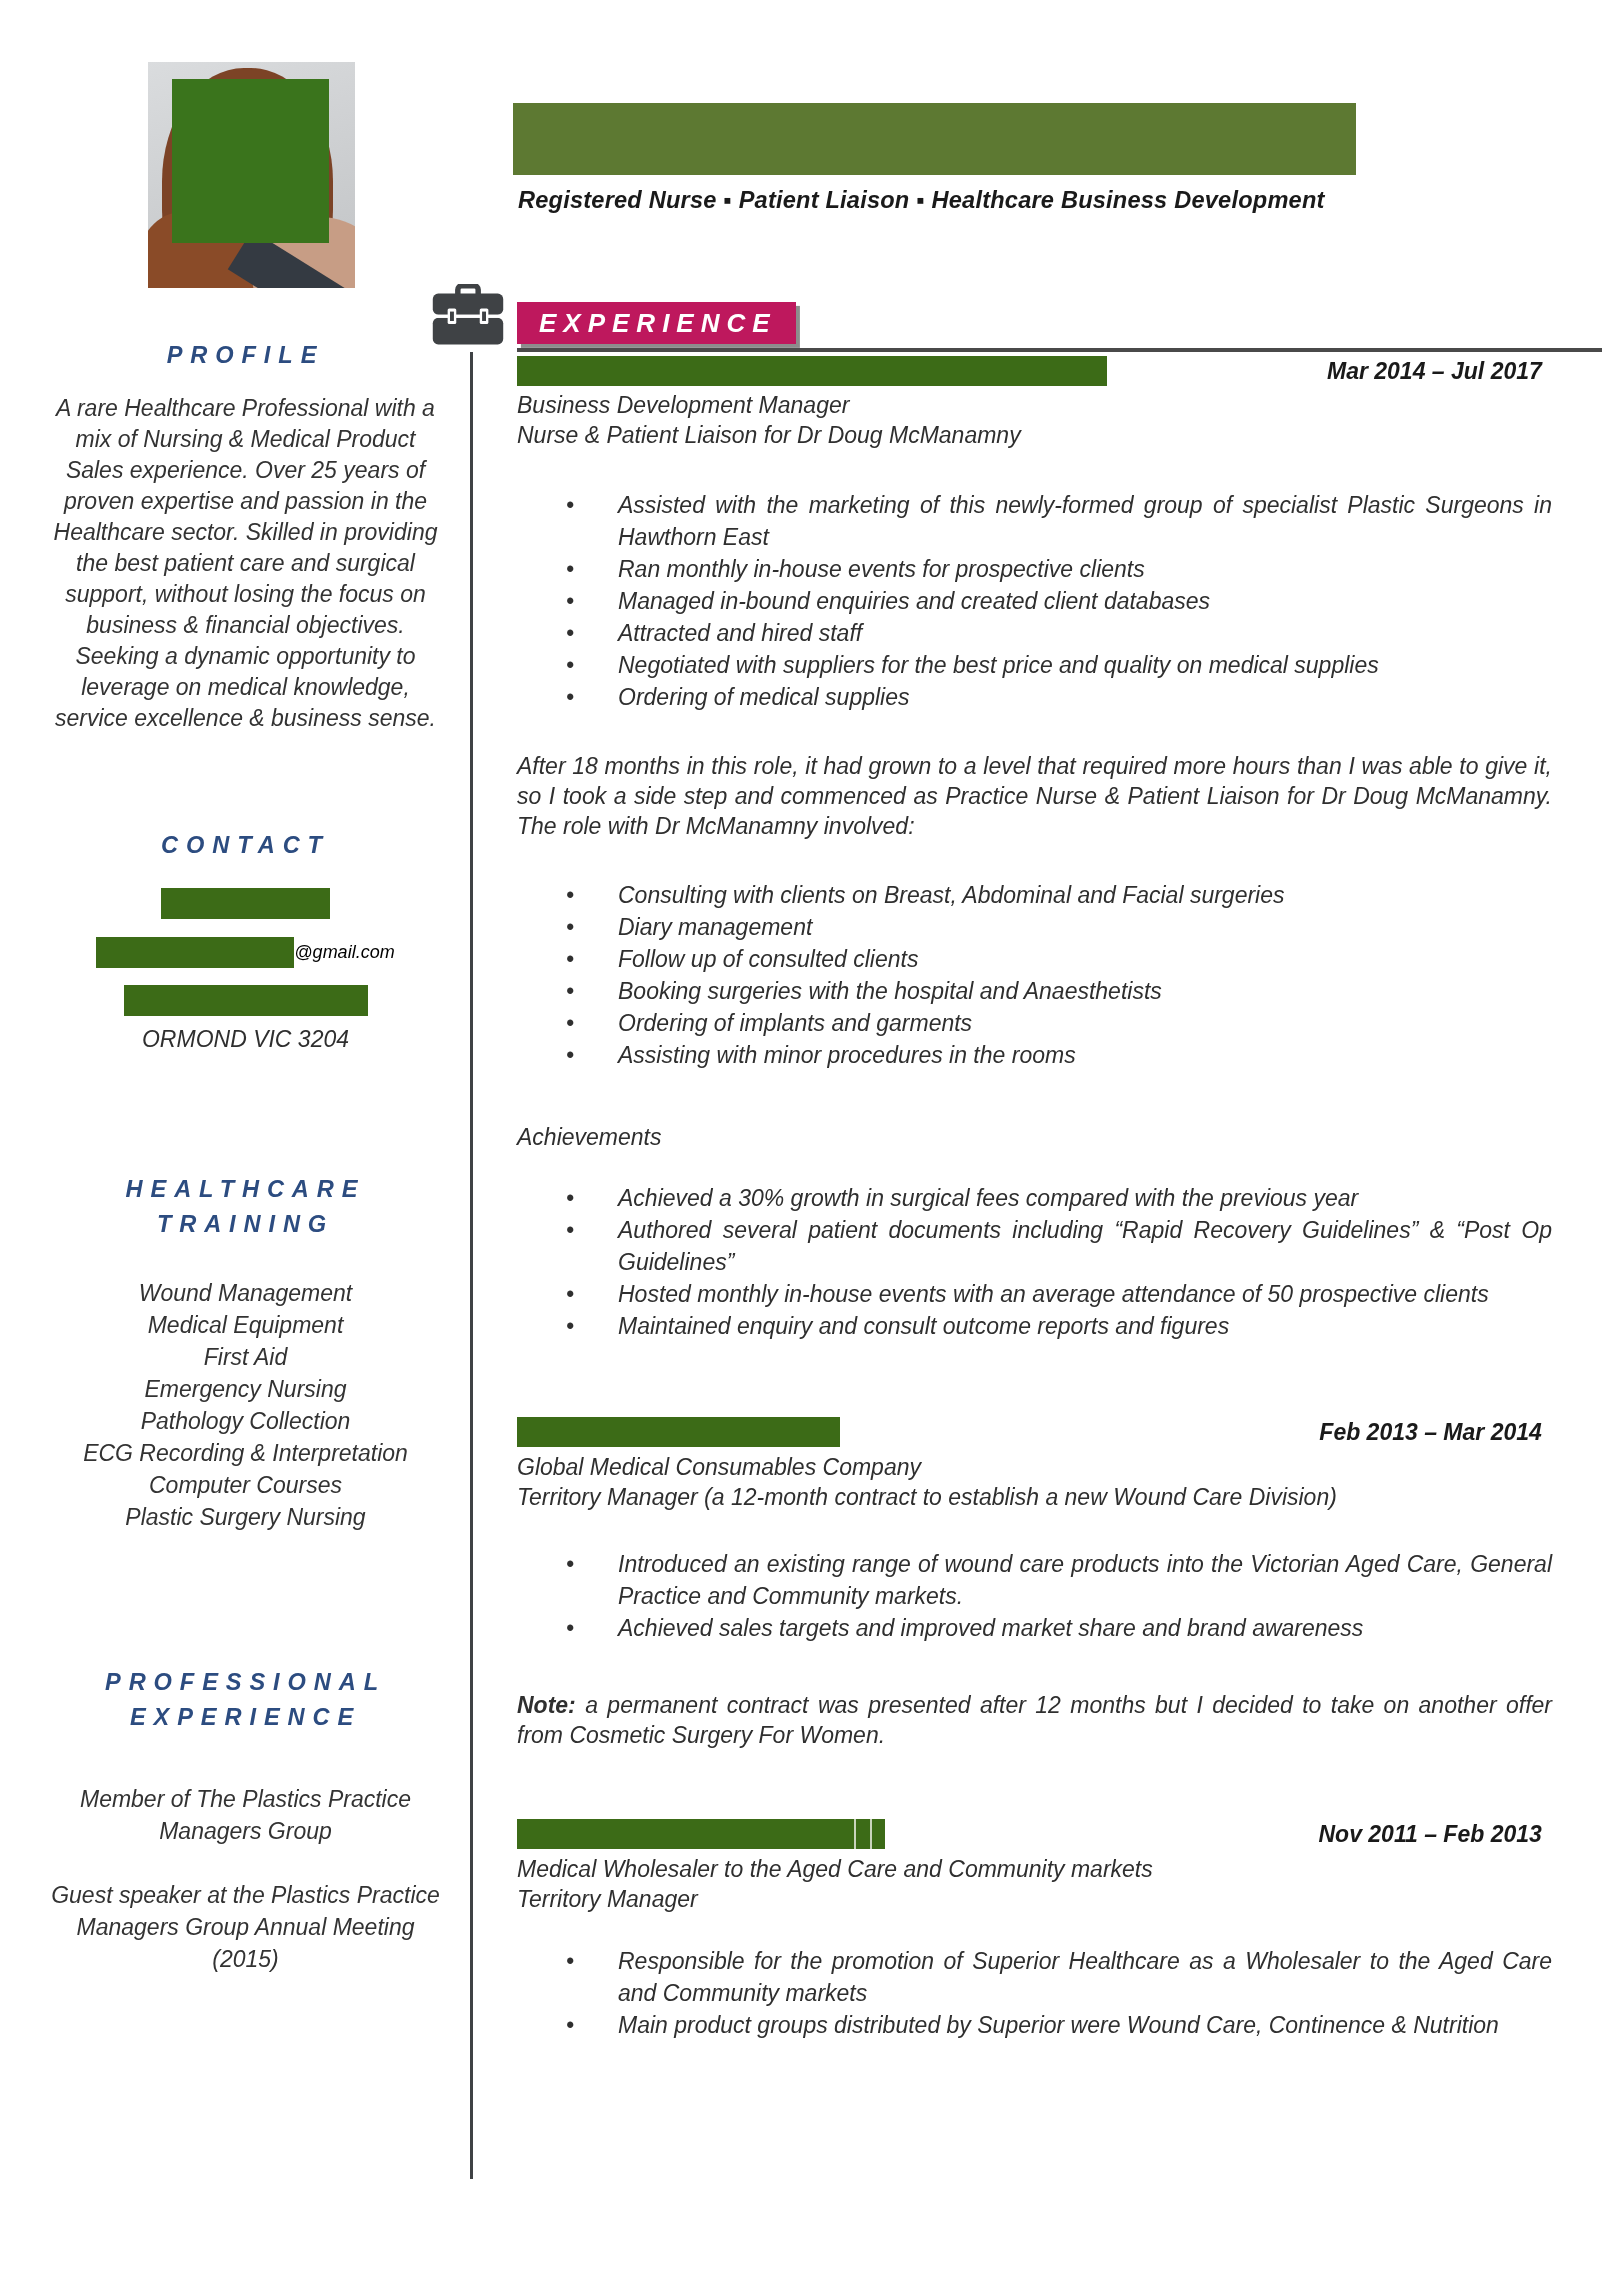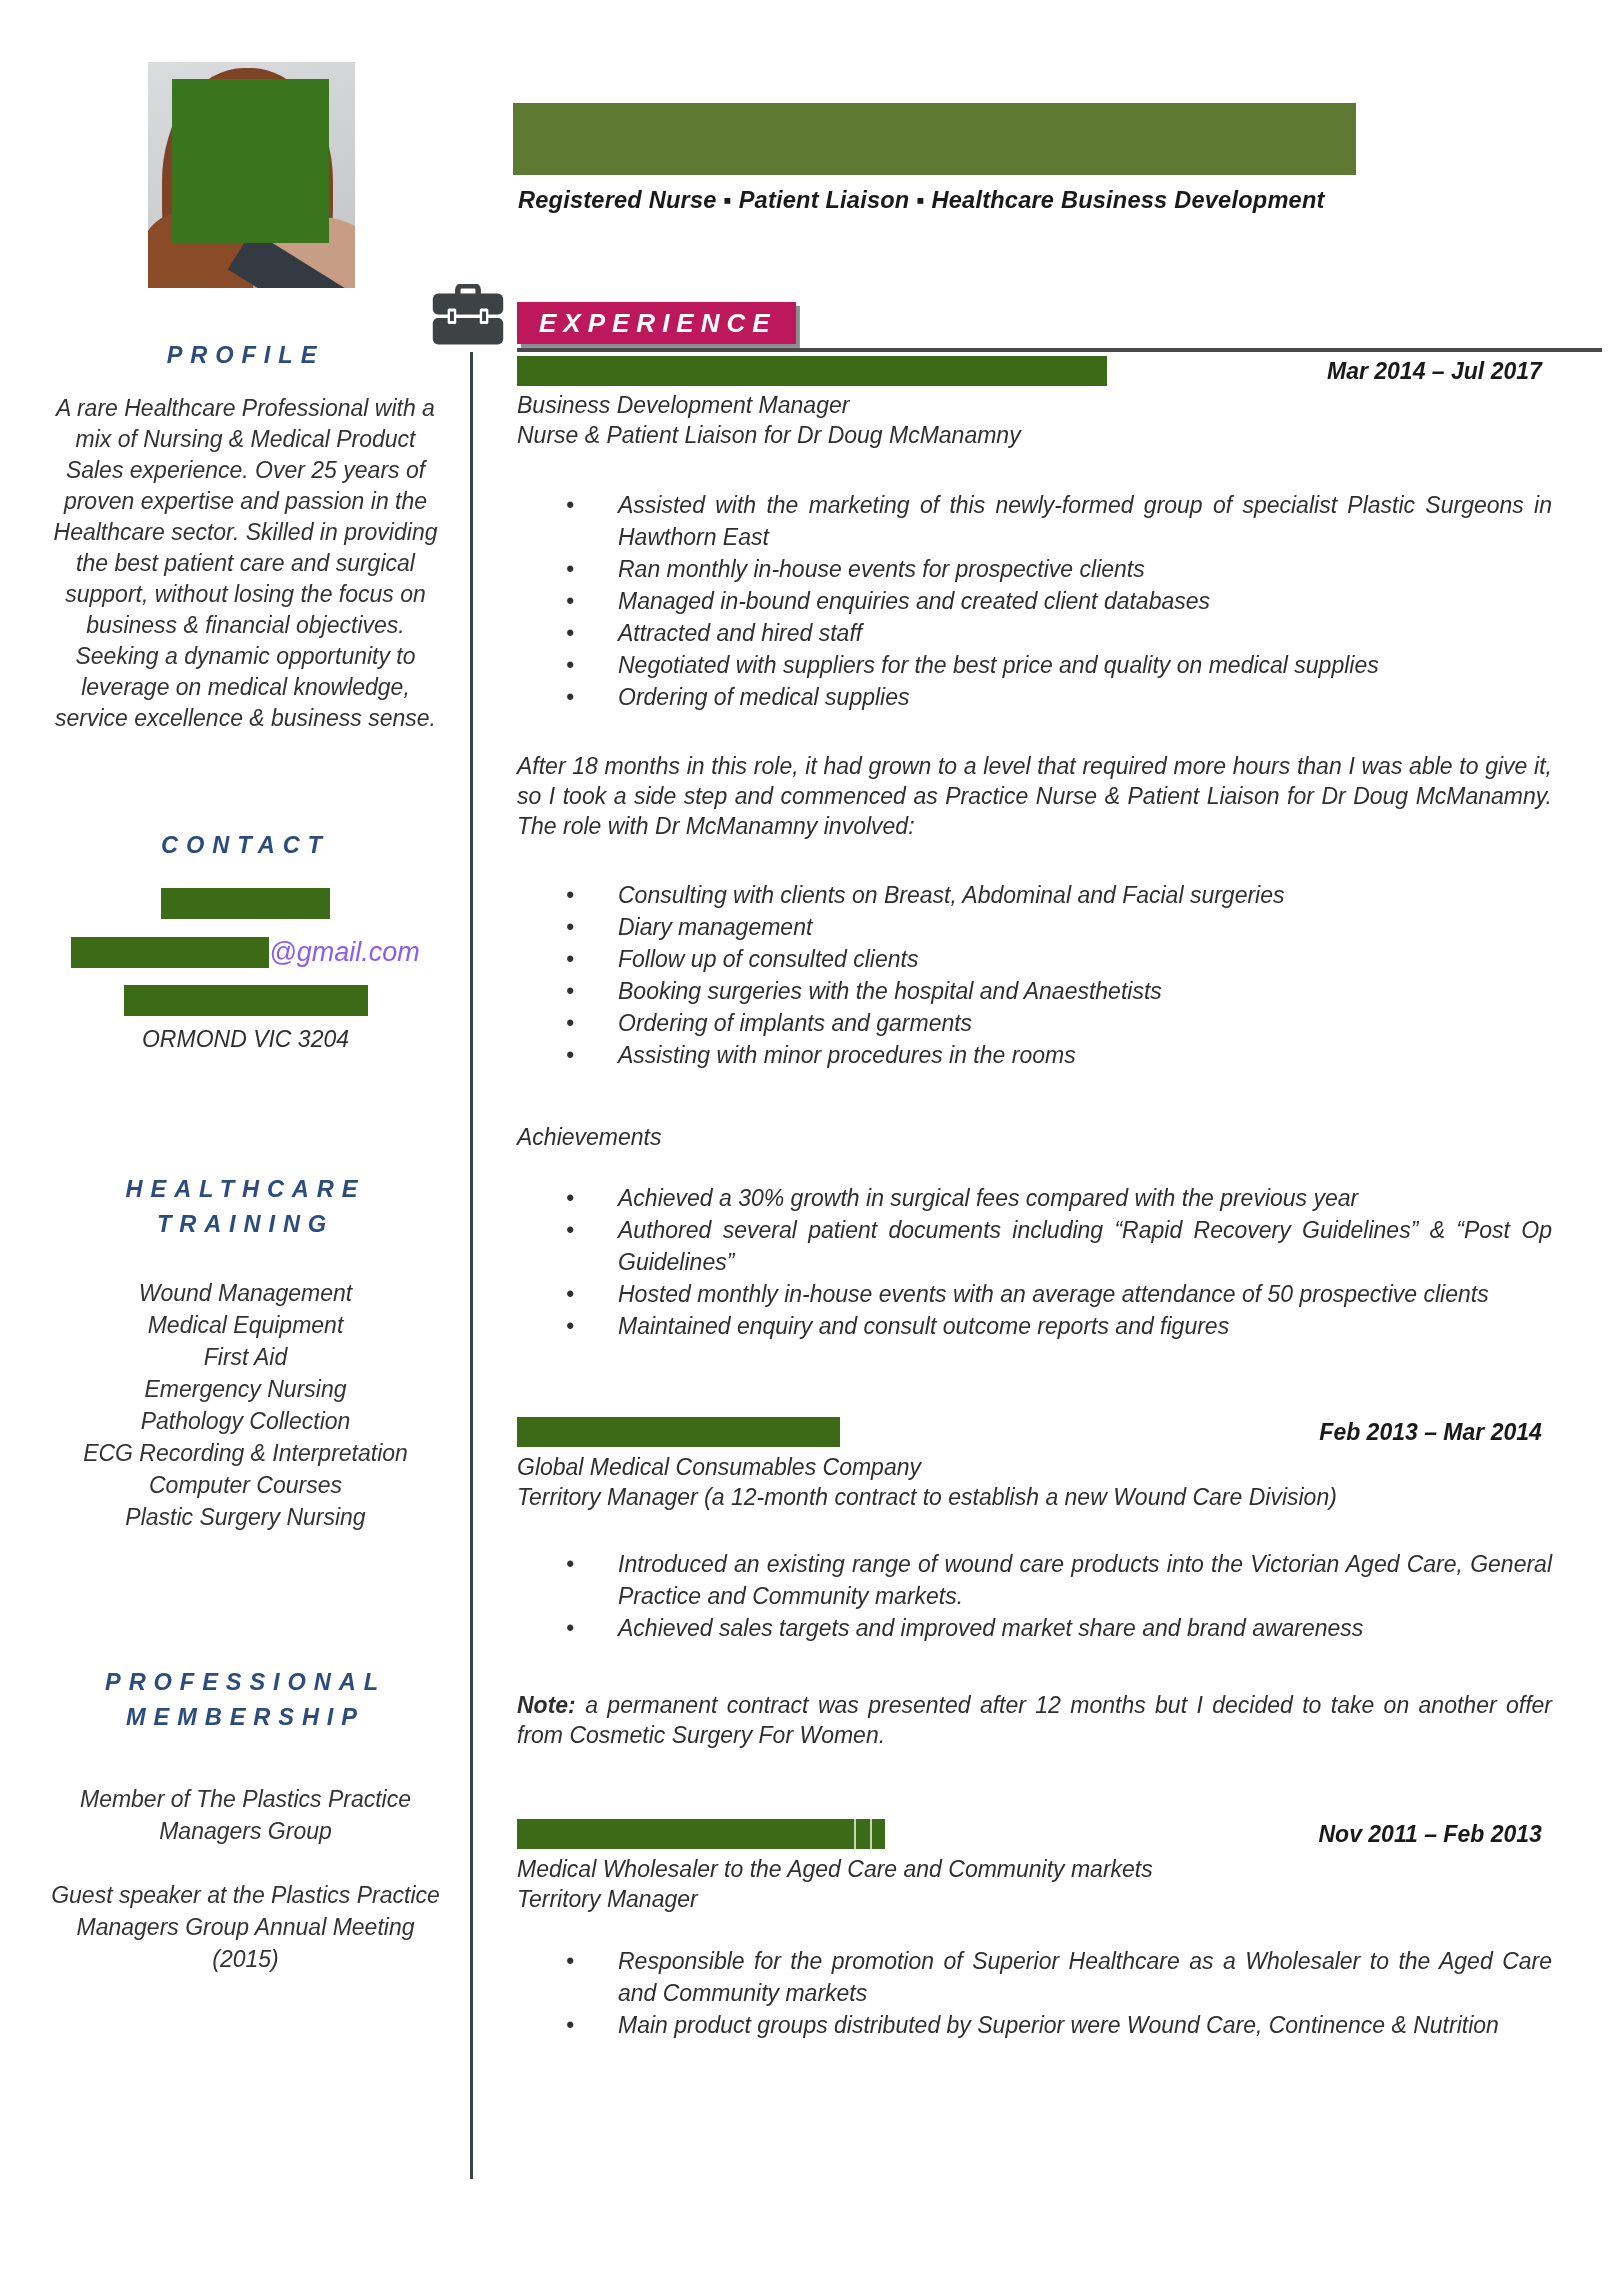--- a/index.html
+++ b/index.html
@@ -22,21 +22,21 @@
 
   
   #sidebar { position:absolute; left:46px; top:338px; width:399px; text-align:center; }
   .side-h { font-size:23.6px; font-weight:bold; letter-spacing:7.9px; color:#2c4c80; line-height:35px; }
   .side-p { margin-top:20.4px; font-size:23px; line-height:31px; color:#333333; }
   .contact-h { margin-top:94px; }
   .redact { background:#3c6b17; display:block; }
   .phone-redact { width:169px; height:31px; margin:25px auto 0 auto; }
   .email-row { margin-top:17.3px; display:flex; justify-content:center; align-items:center; }
   .email-redact { width:198px; height:31px; display:inline-block; }
-  .email-suffix { font-size:27px; color:#8b5cf6; }
+  .email-suffix { font-size:18px; color:#000000; }
   .addr-redact { width:244px; height:31px; margin:17.3px auto 0 auto; }
   .addr-line { margin-top:10.2px; font-size:23px; color:#2f2f2f; }
   .training-h { margin-top:119px; }
   .side-list { margin-top:35px; list-style:none; }
   .side-list li { font-size:23px; line-height:32px; color:#333333; }
   .membership-h { margin-top:132px; }
   .member-p { margin-top:48px; font-size:23px; line-height:32px; color:#333333; }
   .guest-p { margin-top:32px; font-size:23px; line-height:32px; color:#333333; }
 
   
@@ -122,21 +122,21 @@
       <li>Wound Management</li>
       <li>Medical Equipment</li>
       <li>First Aid</li>
       <li>Emergency Nursing</li>
       <li>Pathology Collection</li>
       <li>ECG Recording &amp; Interpretation</li>
       <li>Computer Courses</li>
       <li>Plastic Surgery Nursing</li>
     </ul>
 
-    <div class="side-h membership-h">PROFESSIONAL MEMBERSHIP</div>
+    <div class="side-h membership-h">PROFESSIONAL EXPERIENCE</div>
     <p class="member-p">Member of The Plastics Practice Managers Group</p>
     <p class="guest-p">Guest speaker at the Plastics Practice Managers Group Annual Meeting (2015)</p>
   </div>
 
   <div id="main">
     <div id="exp-badge">EXPERIENCE</div>
     <div id="exp-rule"></div>
 
     
     <div class="job-head job1-head">

